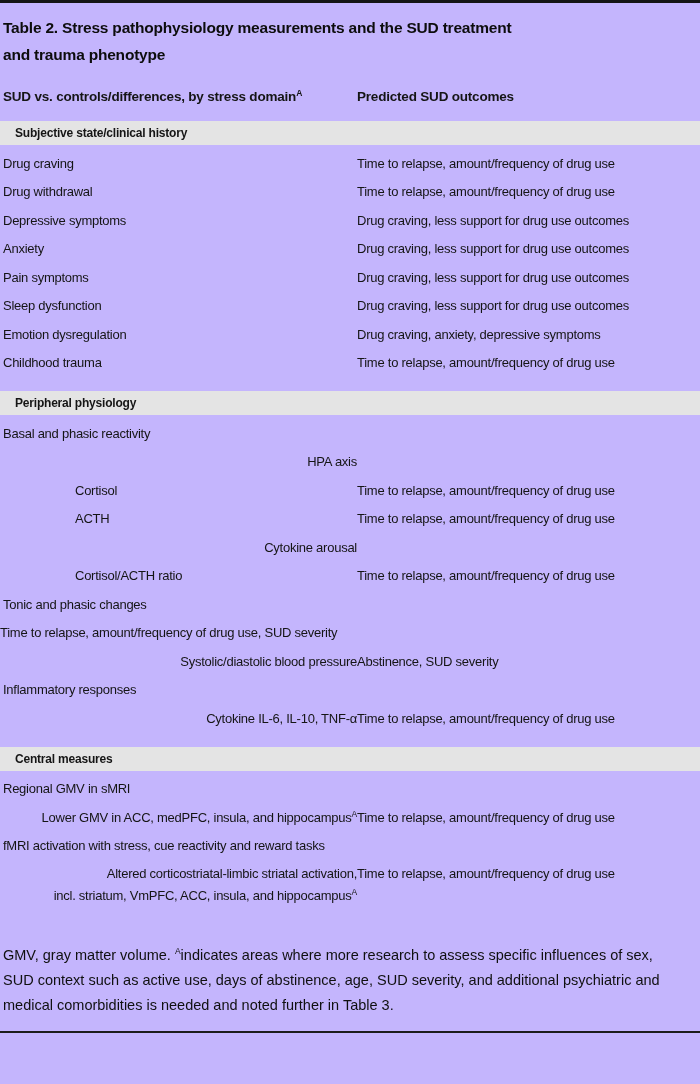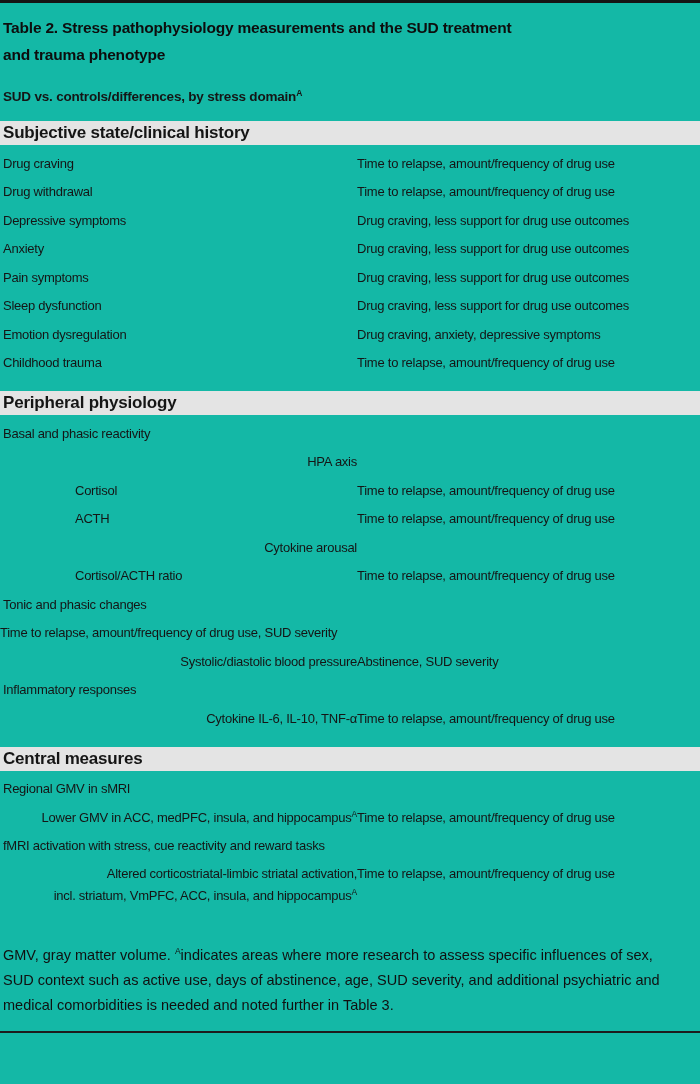--- a/index.html
+++ b/index.html
@@ -4,41 +4,41 @@
 <style>
   * { margin:0; padding:0; box-sizing:border-box; }
   html,body { background:#ffffff; }
   body {
     width:700px; height:1084px;
     font-family:"Liberation Sans", sans-serif;
     color:#151515;
     position:relative;
     overflow:hidden;
   }
-  .page { width:700px; height:1084px; background:#14b8a6; }
+  .page { width:700px; height:1084px; background:#c4b5fd; }
 
   .top-rule { height:3px; background:#151515; width:700px; }
   .bottom-rule { height:2px; background:#1c1c1c; width:700px; margin-top:13px; }
 
   .title {
     font-size:15.5px; font-weight:bold; line-height:27px;
     letter-spacing:-0.2px; margin:11px 0 0 3px; color:#0d0d0d;
   }
 
   .head-row { display:flex; margin-top:21px; }
   .head { font-weight:bold; font-size:13.5px; letter-spacing:-0.2px; }
 
   .col1 { width:357px; flex:0 0 357px; }
   .col2 { flex:1 1 auto; white-space:nowrap; }
   .pl { padding-left:3px; }
 
   .section-bar {
     height:24px; background:#e4e4e4;
-    font-weight:bold; font-size:17px; line-height:24px;
-    padding-left:3px; letter-spacing:-0.2px;
+    font-weight:bold; font-size:12px; line-height:24px;
+    padding-left:15px; letter-spacing:-0.2px;
     margin-top:14px; margin-bottom:4px;
   }
   #table-body .section-bar:first-child { margin-top:17px; }
 
   .row {
     display:flex; align-items:center; min-height:28.5px;
     font-size:13px; letter-spacing:-0.25px;
   }
   .row .col2 { overflow:visible; }
   .row.multiline { align-items:flex-start; padding-top:3px; min-height:50px; }
@@ -61,20 +61,21 @@
 </head>
 <body>
 
 <div class="page">
   <div class="top-rule"></div>
 
   <h1 class="title"><span>Table 2. Stress pathophysiology measurements and the SUD treatment</span><br><span>and trauma phenotype</span></h1>
 
   <div class="head-row">
     <div class="col1 head pl"><span>SUD vs. controls/differences, by stress domain</span><sup>A</sup></div>
+    <div class="col2 head">Predicted SUD outcomes</div>
   </div>
 
   <div id="table-body">
       <div class="section-bar">Subjective state/clinical history</div>
       <div class="row">
         <div class="col1 indent0">
           <div class="line">Drug craving</div>
         </div>
         <div class="col2">Time to relapse, amount/frequency of drug use</div>
       </div>

